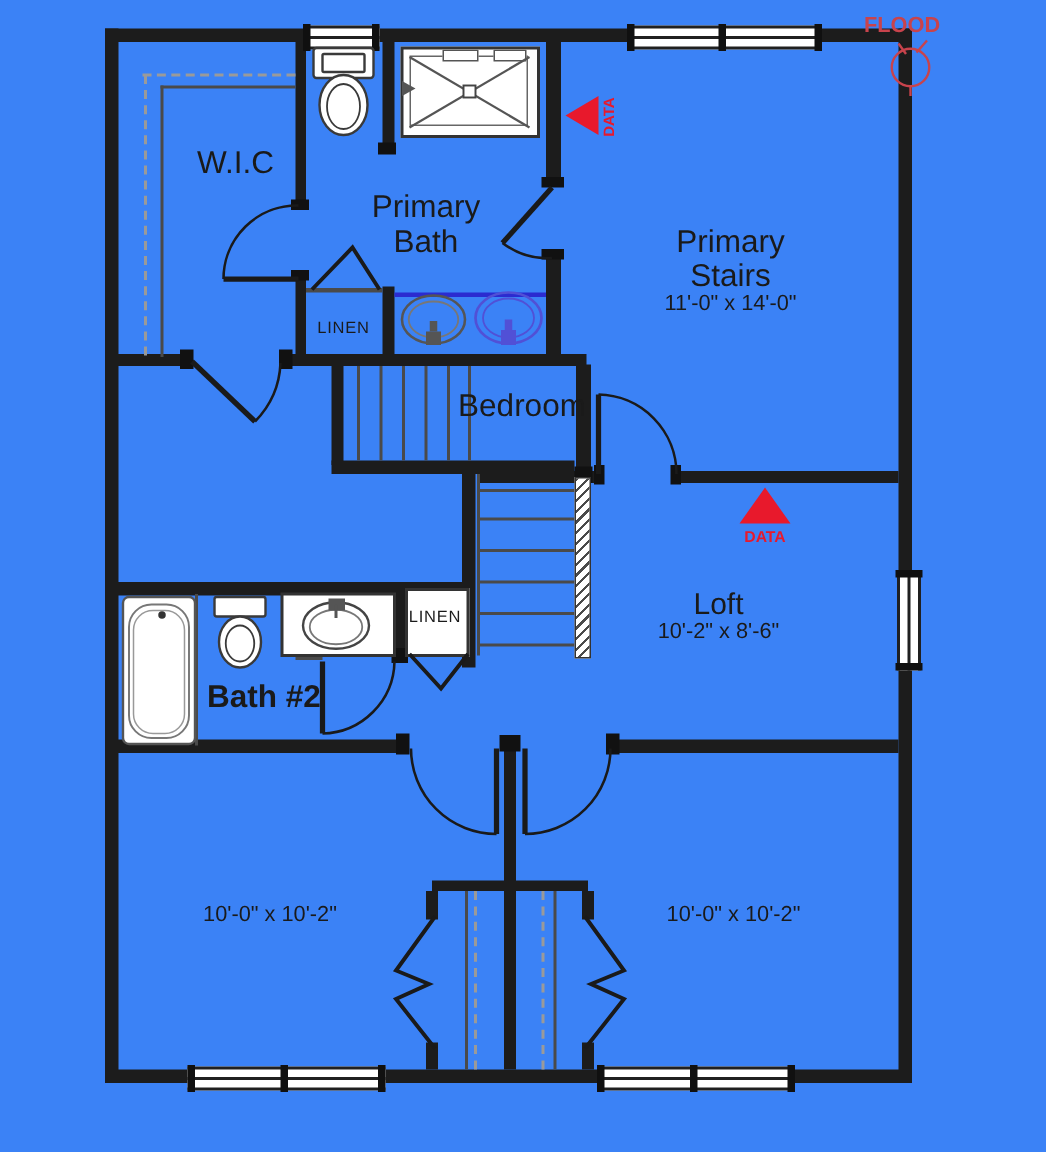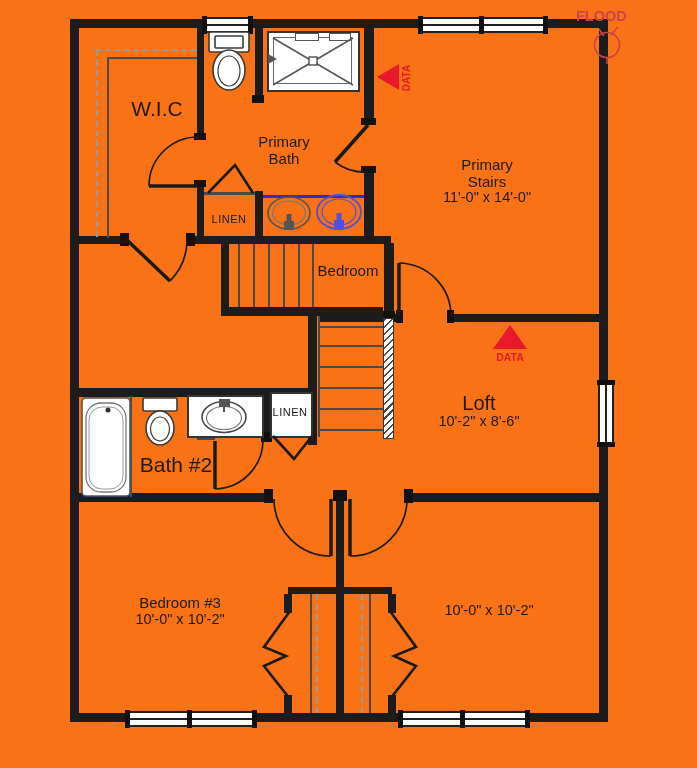--- a/index.html
+++ b/index.html
@@ -1,25 +1,25 @@
 <!DOCTYPE html>
 <html><head>
 <meta charset="utf-8">
 <style>
   html,body{margin:0;padding:0;background:#fff;}
-  .plan{position:relative;width:697px;height:768px;background:#f97316;overflow:hidden;
+  .plan{position:relative;width:697px;height:768px;background:#3b82f6;overflow:hidden;
         font-family:"Liberation Sans",sans-serif;}
   .w{position:absolute;background:#1c1c1c;}
   .cap{position:absolute;background:#111;}
   .tl{position:absolute;background:#4a4a4a;}
   .dashv{position:absolute;width:0;border-left:2px dashed #9a9a9a;}
   .dashh{position:absolute;height:0;border-top:2px dashed #9a9a9a;}
   .lbl{position:absolute;transform:translate(-50%,-50%);text-align:center;color:#1a1a1a;
        white-space:nowrap;line-height:1.1;}
-  .fs-room{font-size:15px;}
+  .fs-room{font-size:21px;}
   .fs-dims{font-size:14.5px;}
   .fs-small{font-size:11px;letter-spacing:.5px;}
   .win-h{position:absolute;height:12px;background:#fff;border-top:2px solid #202020;border-bottom:2px solid #202020;}
   .win-v{position:absolute;width:12px;background:#fff;border-left:2px solid #202020;border-right:2px solid #202020;}
   .wmid-h{position:absolute;left:0;right:0;top:50%;margin-top:-1px;height:2px;background:#202020;}
   .wmid-v{position:absolute;top:0;bottom:0;left:50%;margin-left:-1px;width:2px;background:#202020;}
   .wpost-h{position:absolute;top:-3px;bottom:-3px;width:5px;background:#101010;}
   .wpost-v{position:absolute;left:-3px;right:-3px;height:5px;background:#101010;}
   .hatch{position:absolute;background:#fff;border:1.5px solid #333;
          background-image:repeating-linear-gradient(135deg,#4a4a4a 0 1.5px,rgba(0,0,0,0) 1.5px 5px);}
@@ -257,24 +257,23 @@
   </div>
 
   <div class="lbl fs-room" style="left:348px;top:271px;">Bedroom</div>
 
 
   <div class="lbl" style="left:479px;top:411px;">
     <div style="font-size:20px;">Loft</div>
     <div class="fs-dims">10'-2" x 8'-6"</div>
   </div>
 
-  <div class="lbl" style="left:176px;top:465px;font-size:21px;">Bath #2</div>
+  <div class="lbl" style="left:176px;top:465px;font-size:21px;font-weight:bold;">Bath #2</div>
 
   <div class="lbl" style="left:180px;top:611px;">
-    <div class="fs-room">Bedroom #3</div>
     <div class="fs-dims">10'-0" x 10'-2"</div>
   </div>
 
   <div class="lbl" style="left:489px;top:611px;">
     <div class="fs-dims">10'-0" x 10'-2"</div>
   </div>
 
   <div class="lbl fs-small" style="left:229px;top:219px;">LINEN</div>
   <div class="lbl fs-small" style="left:290px;top:412px;">LINEN</div>
 

